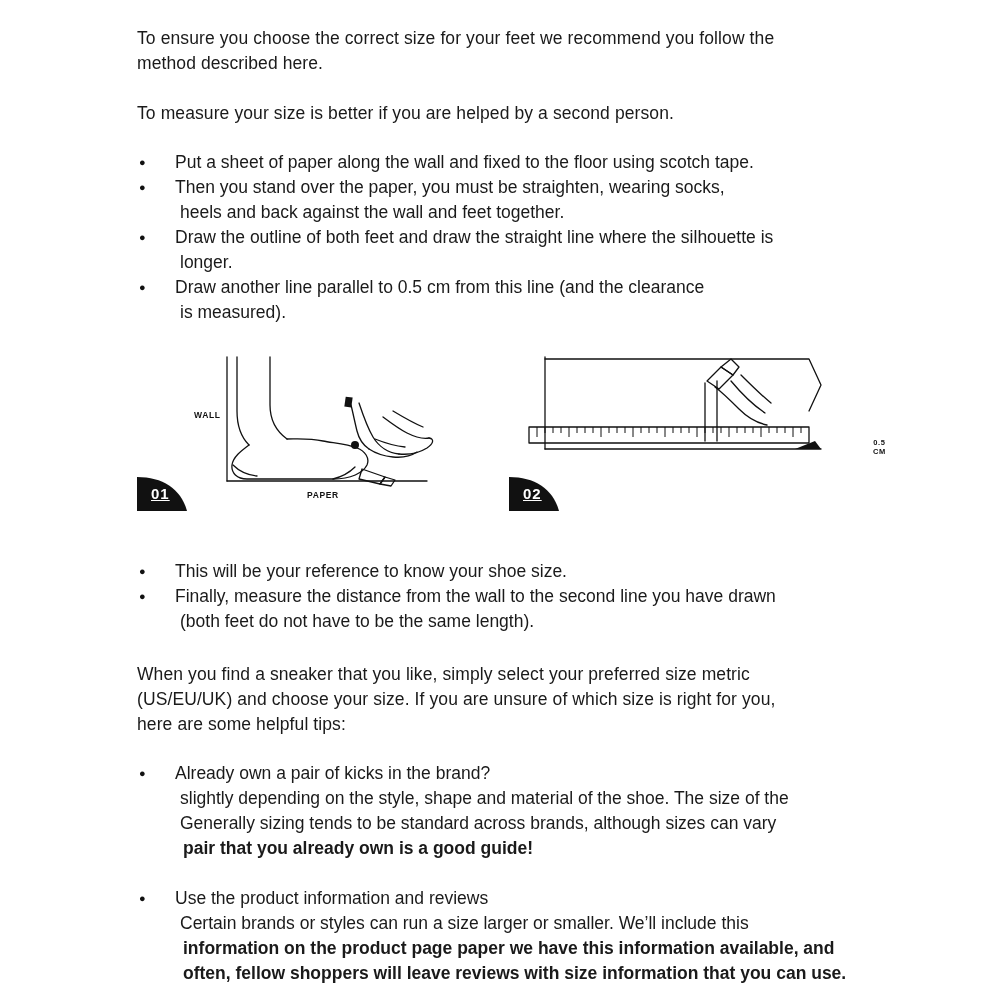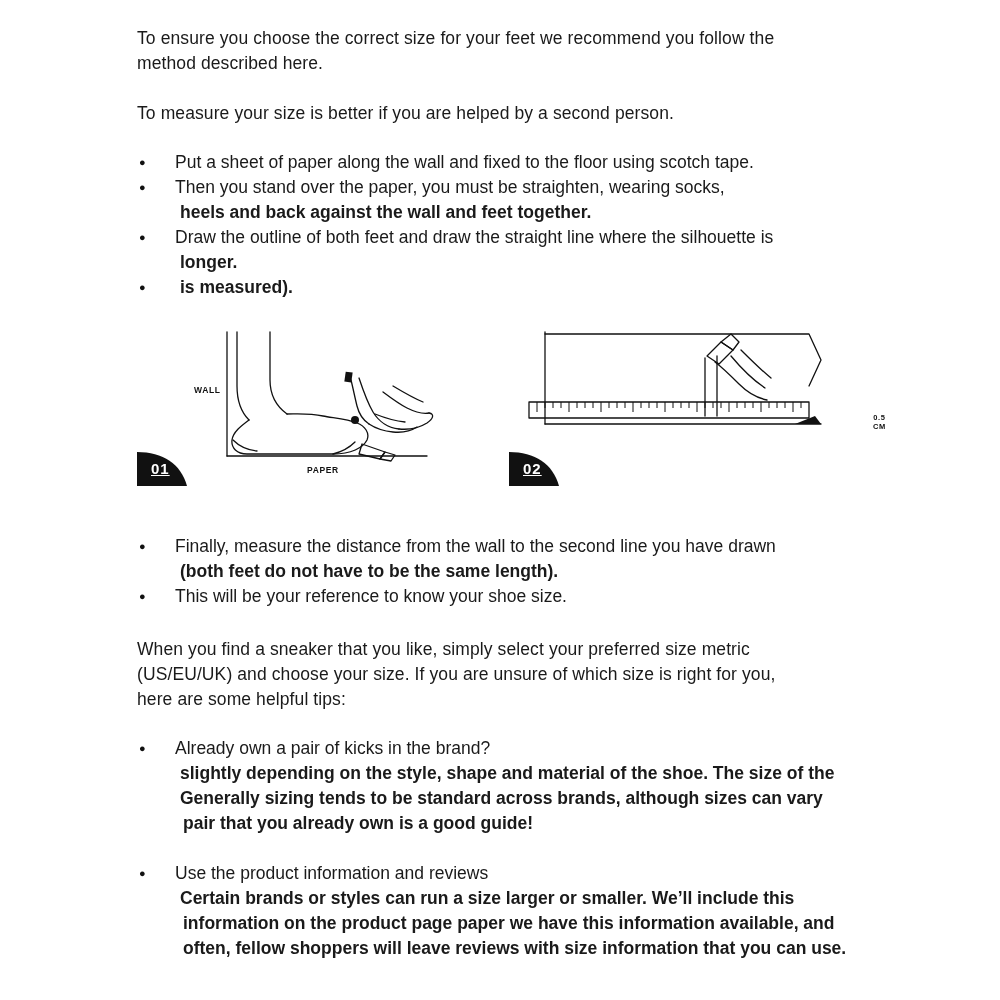--- a/index.html
+++ b/index.html
@@ -48,21 +48,20 @@
     position: absolute;
     left: 2px;
     top: 0;
     font-size: 11px;
     line-height: 25px;
     color: #111;
   }
   .cont {
     display: block;
     padding-left: 5px;
-    font-weight: bold;
   }
   .cont2 {
     display: block;
     padding-left: 8px;
     font-weight: bold;
   }
 
   
   .figures {
     position: relative;
@@ -116,20 +115,21 @@
     </li>
     <li>
       <span>Then you stand over the paper, you must be straighten, wearing socks,</span>
       <span class="cont">heels and back against the wall and feet together.</span>
     </li>
     <li>
       <span>Draw the outline of both feet and draw the straight line where the silhouette is</span>
       <span class="cont">longer.</span>
     </li>
     <li>
+      <span>Draw another line parallel to 0.5 cm from this line (and the clearance</span>
       <span class="cont">is measured).</span>
     </li>
   </ul>
 
   <div class="figures">
 
     <div class="fig" style="left:0px; top:0px;">
       <svg width="330" height="160" viewBox="0 0 330 160">
         <g fill="none" stroke="#111" stroke-width="1.3" stroke-linejoin="round" stroke-linecap="round">
 
@@ -235,25 +235,25 @@
         <path d="M0 14 C26 14 44 26 50 48 L0 48 Z" fill="#111"></path>
       </svg>
       <div class="badge" style="left:14px; top:132px;">02</div>
       <div class="lbl" style="left:364px; top:85px; font-size:7.5px;text-align:center;">0.5 CM</div>
     </div>
 
   </div>
 
   <ul class="bullets" style="margin-top:36px;">
     <li>
+      <span>This will be your reference to know your shoe size.</span>
+    </li>
+    <li>
       <span>Finally, measure the distance from the wall to the second line you have drawn</span>
       <span class="cont">(both feet do not have to be the same length).</span>
-    </li>
-    <li>
-      <span>This will be your reference to know your shoe size.</span>
     </li>
   </ul>
 
   <div class="gap-lg"></div>
 
   <div class="para">
     <span>When you find a sneaker that you like, simply select your preferred size metric</span><br>
     <span>(US/EU/UK) and choose your size. If you are unsure of which size is right for you,</span><br>
     <span>here are some helpful tips:</span>
   </div>

